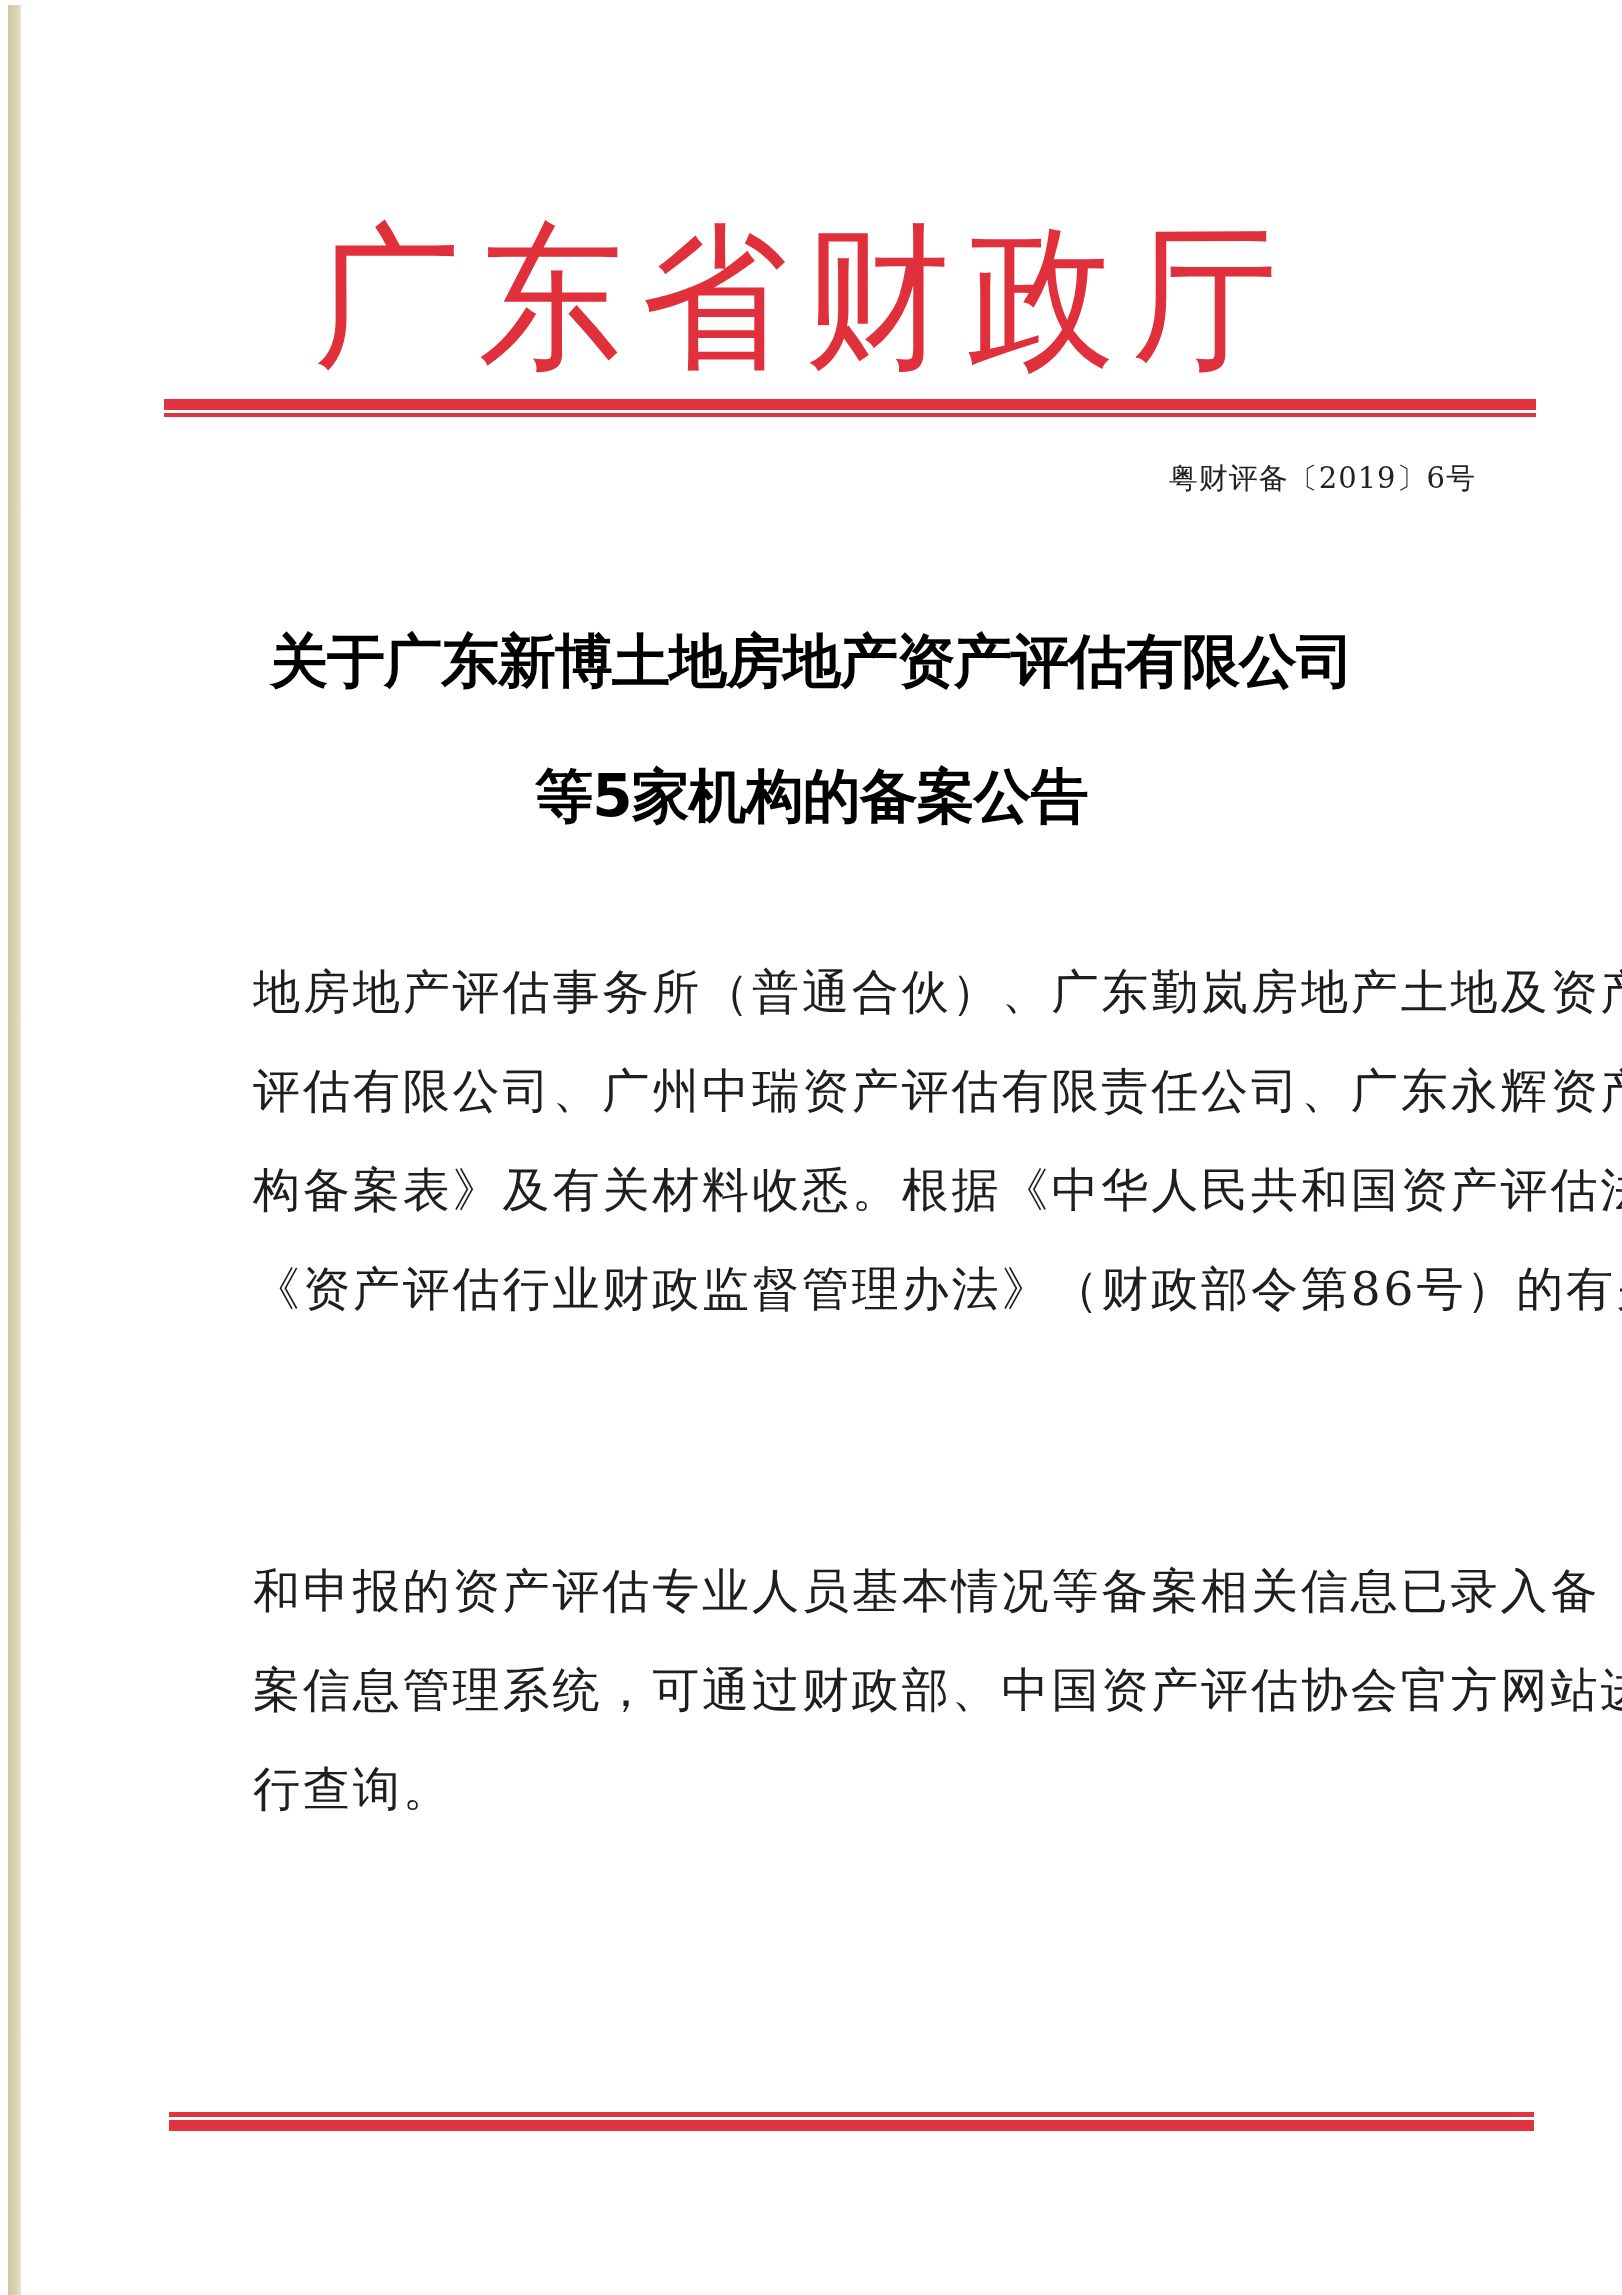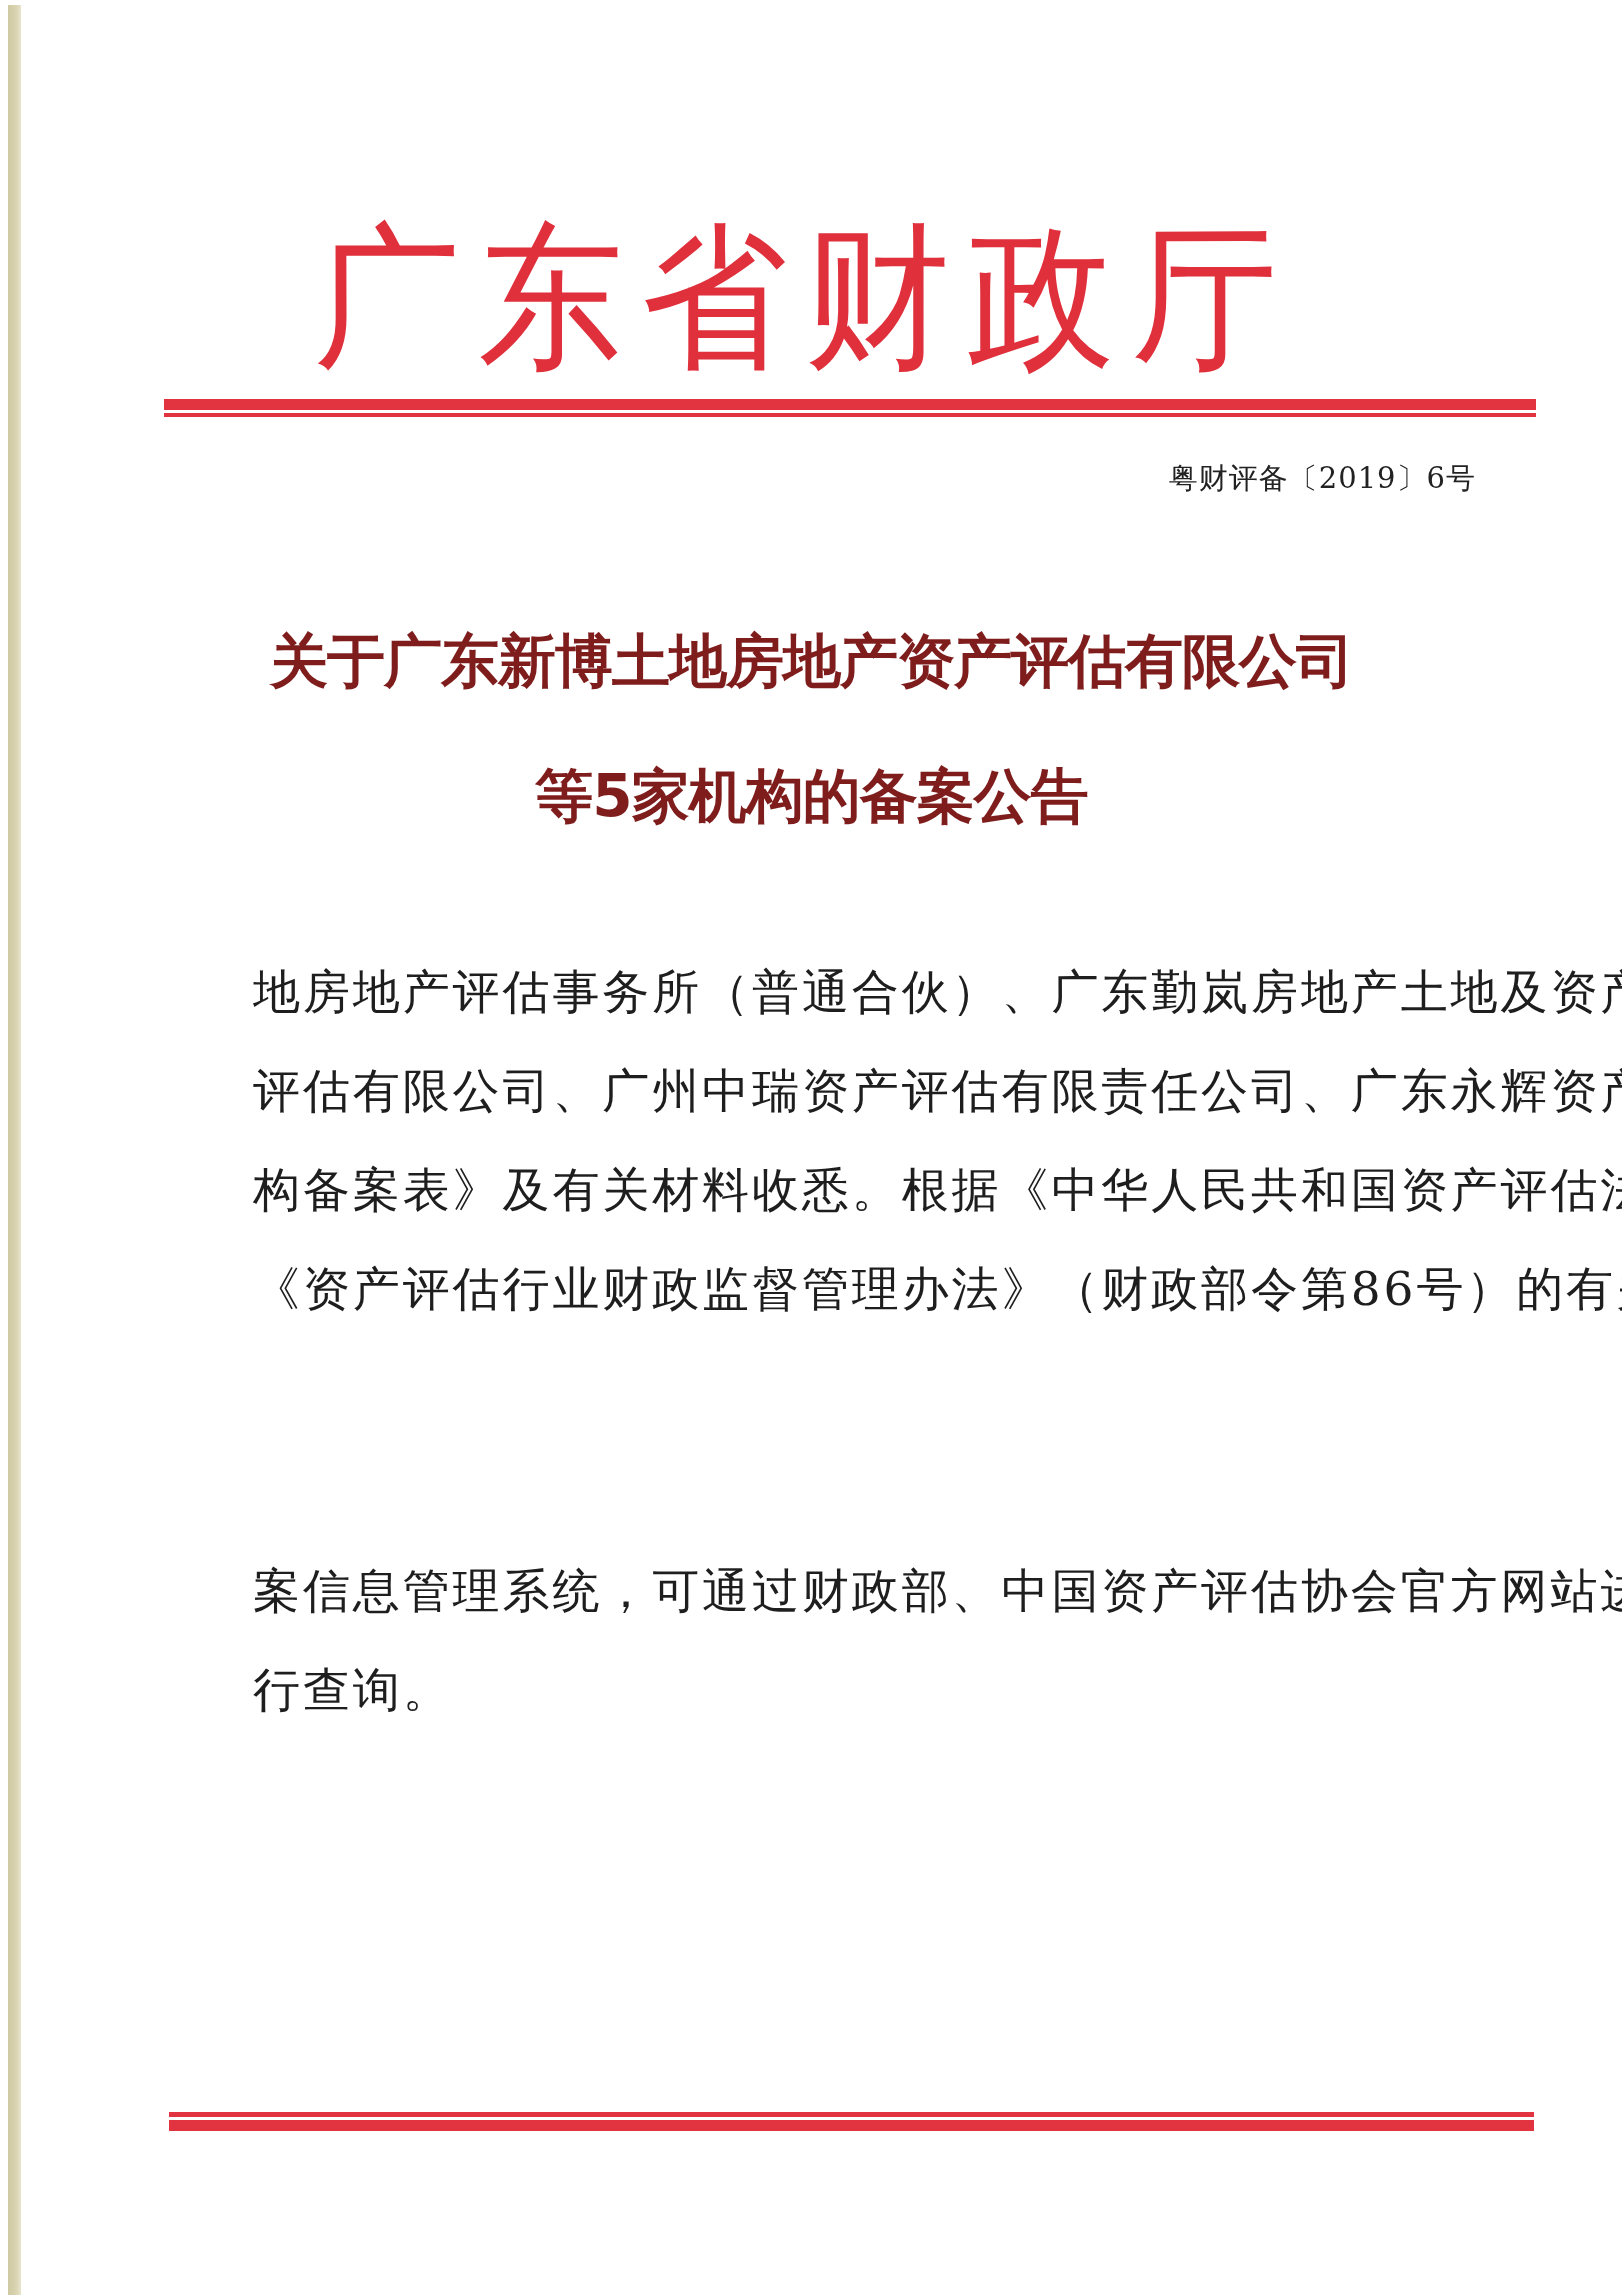--- a/index.html
+++ b/index.html
@@ -59,21 +59,21 @@
   }
 
   .title {
     position: absolute;
     left: 0;
     width: 1623px;
     text-align: center;
     font-family: "DejaVu Sans", "Liberation Sans", sans-serif;
     font-weight: bold;
     font-size: 58px;
-    color: #7f1d1d;
+    color: #000000;
     letter-spacing: -1px;
   }
   .title-line-1 { top: 623px; }
   .title-line-2 { top: 758px; text-align: center; }
 
   .body {
     position: absolute;
     left: 253px;
     width: 1237px;
     font-size: 47px;
@@ -110,19 +110,20 @@
 <div class="title title-line-2">等5家机构的备案公告</div>
 
 <div class="body para-1">
   <span class="line">地房地产评估事务所（普通合伙）、广东勤岚房地产土地及资产</span>
   <span class="line">评估有限公司、广州中瑞资产评估有限责任公司、广东永辉资产</span>
   <span class="line">构备案表》及有关材料收悉。根据《中华人民共和国资产评估法》、</span>
   <span class="line">《资产评估行业财政监督管理办法》（财政部令第86号）的有关</span>
 </div>
 
 <div class="body para-2">
+  <span class="line">和申报的资产评估专业人员基本情况等备案相关信息已录入备</span>
   <span class="line">案信息管理系统，可通过财政部、中国资产评估协会官方网站进</span>
   <span class="line">行查询。</span>
 </div>
 
 <div class="rule rule-bot-thin"></div>
 <div class="rule rule-bot-thick"></div>
 
 
 </body></html>

